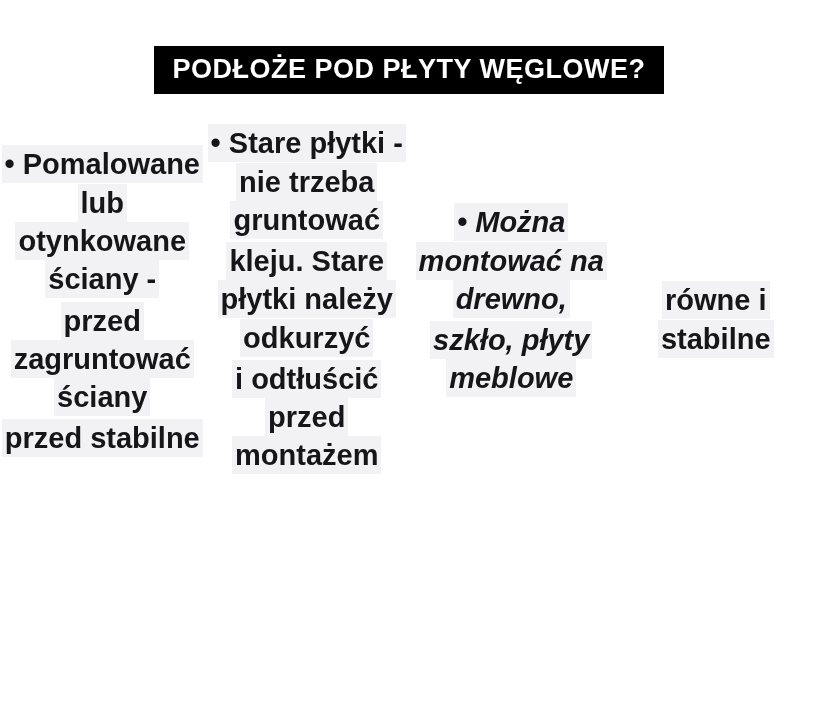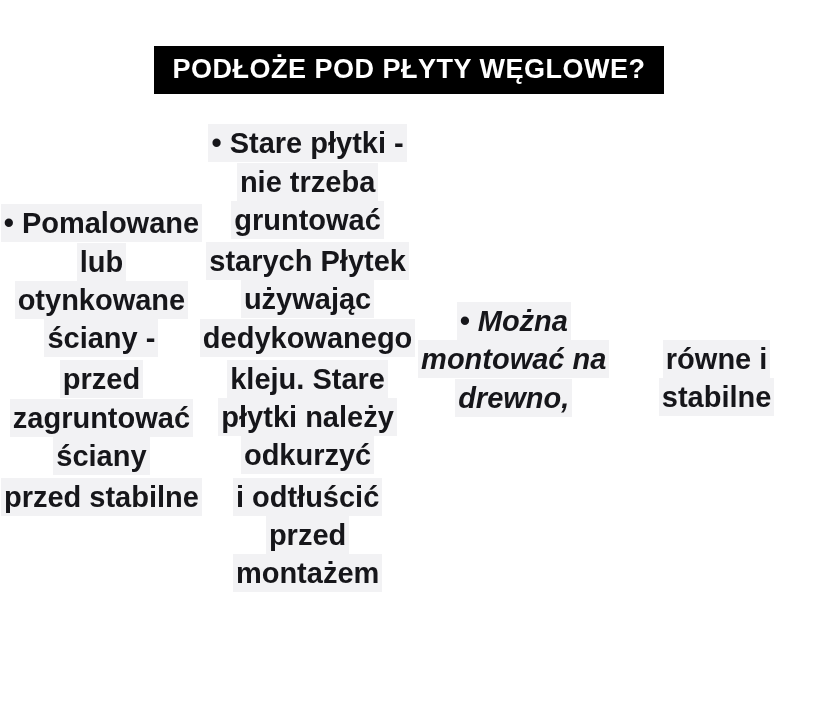--- a/index.html
+++ b/index.html
@@ -76,27 +76,27 @@
   <div class="bullets">
 
     <div class="bullet b1">
       <span class="row"><span class="line">• Pomalowane lub otynkowane ściany -</span></span>
       <span class="row"><span class="line">przed zagruntować ściany</span></span>
       <span class="row"><span class="line">przed stabilne</span></span>
     </div>
 
     <div class="bullet b2">
       <span class="row"><span class="line">• Stare płytki - nie trzeba gruntować</span></span>
-      <span class="row"><span class="line">starych Płytek używając dedykowanego</span></span>
       <span class="row"><span class="line">kleju. Stare płytki należy odkurzyć</span></span>
       <span class="row"><span class="line">i odtłuścić przed montażem</span></span>
     </div>
 
     <div class="bullet b3">
       <span class="row"><span class="line">• Można montować na drewno,</span></span>
+      <span class="row"><span class="line">szkło, płyty meblowe</span></span>
     </div>
 
     <div class="bullet b4">
       <span class="row"><span class="line">równe i stabilne</span></span>
     </div>
 
   </div>
 </div>
 
 </body></html>

